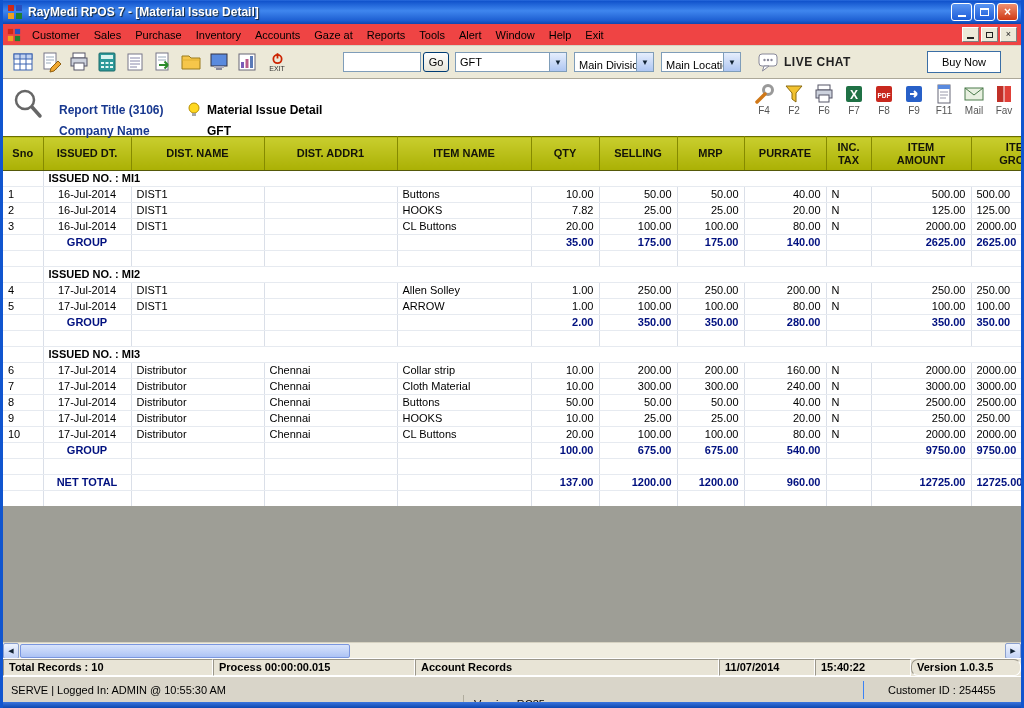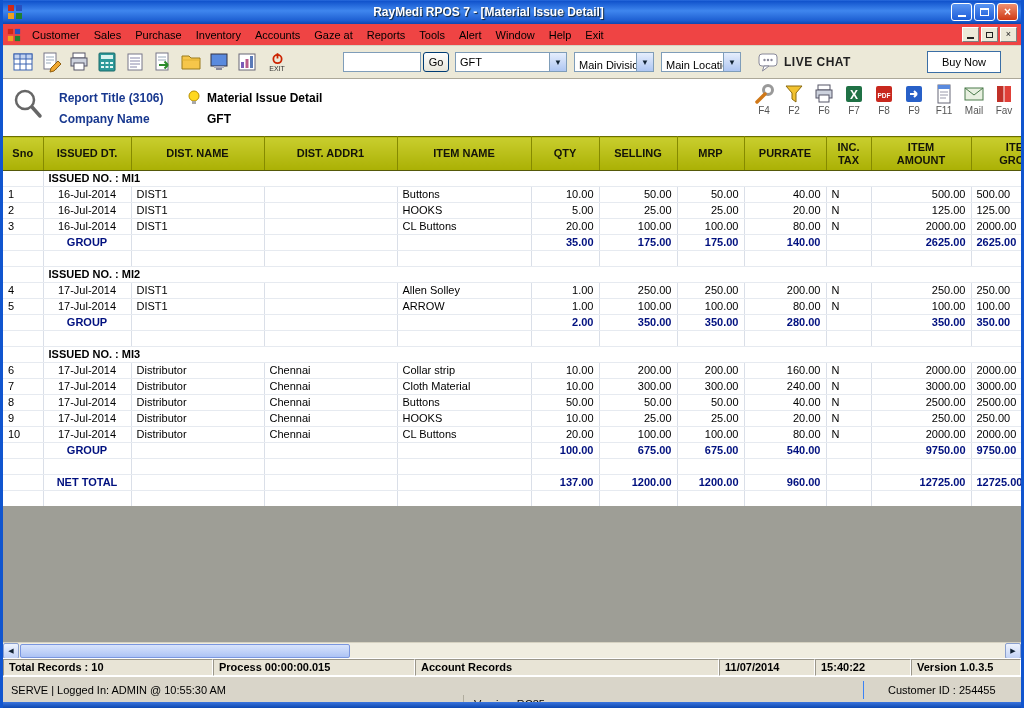--- a/index.html
+++ b/index.html
@@ -4,21 +4,21 @@
 <style>
   *{margin:0;padding:0;box-sizing:border-box;}
   html,body{width:1024px;height:708px;overflow:hidden;}
   body{font-family:"Liberation Sans",sans-serif;background:#7a96c8;}
   .window{width:1024px;height:708px;display:flex;flex-direction:column;
     border-left:3px solid #1055cf;border-right:3px solid #1055cf;background:#ece9d8;overflow:hidden;}
 
   
   .titlebar{height:24px;flex:0 0 24px;display:flex;align-items:center;padding:0 3px 0 4px;
     background:linear-gradient(180deg,#2a6bdd 0%,#1254cd 6%,#3f86ee 45%,#1e5fd2 85%,#0c47b0 100%);}
-  .title-text{color:#fff;font-weight:bold;font-size:12px;margin-left:5px;flex:1;text-shadow:1px 1px 1px #123;white-space:nowrap;text-align:center;}
+  .title-text{color:#fff;font-weight:bold;font-size:12px;margin-left:5px;flex:1;text-shadow:1px 1px 1px #123;white-space:nowrap;}
   .tb-btn{width:21px;height:18px;border-radius:3px;border:1px solid #fff;margin-left:2px;
     background:linear-gradient(#5a95f2,#1c5cd8);display:flex;align-items:flex-end;justify-content:center;
     color:#fff;font-size:10px;font-weight:bold;line-height:10px;cursor:default;}
   .tb-btn.max{align-items:center;}
   .tb-btn.close{background:linear-gradient(#ef9070,#cf3a16);align-items:center;font-size:12px;}
   .glyph-min{display:block;width:8px;height:2px;background:#fff;margin-bottom:3px;}
   .glyph-max{display:block;width:9px;height:8px;border:1px solid #fff;border-top:2px solid #fff;}
 
   
   .menubar{height:22px;flex:0 0 22px;display:flex;align-items:center;background:#ef4444;border-bottom:1px solid #d6d2c2;padding:0 2px;}
@@ -48,21 +48,21 @@
   .combo.c2{width:80px;margin-left:7px;align-items:flex-end;}
   .live-chat{display:flex;align-items:center;margin-left:16px;cursor:pointer;}
   .live-chat svg{width:22px;height:20px;margin-right:5px;}
   .live-chat-label{font-size:12px;font-weight:bold;color:#222;letter-spacing:.5px;}
   .buy-now{margin-left:auto;margin-right:14px;height:22px;padding:0 14px;background:#fff;border:1px solid #3a6ea5;
     font-size:11px;cursor:pointer;font-family:"Liberation Sans",sans-serif;}
 
   
   .report-band{height:57px;flex:0 0 57px;background:#fff;position:relative;}
   .search-glyph{position:absolute;left:8px;top:8px;width:32px;height:34px;cursor:pointer;}
-  .meta{position:absolute;left:56px;top:8px;}
+  .meta{position:absolute;left:56px;top:20px;}
   .meta-row{display:flex;align-items:center;height:21px;}
   .meta-label{color:#18388f;font-weight:bold;font-size:12px;width:128px;}
   .meta-value{color:#000;font-weight:bold;font-size:12px;}
   .bulb{width:14px;height:16px;margin:0 6px 0 0;}
   .report-actions{position:absolute;right:2px;top:4px;display:flex;}
   .action{width:30px;display:flex;flex-direction:column;align-items:center;cursor:pointer;}
   .action svg{width:22px;height:22px;}
   .action-label{font-size:10px;color:#555;line-height:12px;}
 
   
@@ -87,21 +87,21 @@
   .hscroll{height:16px;flex:0 0 16px;background:#f0ede0;display:flex;align-items:center;border-top:1px solid #d6d2c2;}
   .sb-arrow{width:16px;height:16px;background:linear-gradient(#eef3fe,#c3d3f5);border:1px solid #8ba0ce;border-radius:2px;
     display:flex;align-items:center;justify-content:center;font-size:7px;color:#123;cursor:pointer;}
   .sb-thumb{width:330px;height:14px;margin:0 1px;background:linear-gradient(#d8e4fd,#adc3f4);border:1px solid #7a96df;border-radius:2px;cursor:grab;}
   .sb-track{flex:1;}
   .sb-right{margin-left:auto;}
 
   
   .statusbar{height:18px;flex:0 0 18px;display:flex;background:#e8e4d6;border-top:1px solid #fff;font-size:11px;font-weight:bold;}
   .panel{border:1px solid;border-color:#9a968a #fff #fff #9a968a;padding:0 5px;line-height:15px;white-space:nowrap;overflow:hidden;}
-  .p1{width:210px;}.p2{width:202px;}.p3{width:304px;}.p4{width:96px;}.p5{width:96px;}.p6{flex:1;}
+  .p1{width:210px;}.p2{width:202px;}.p3{width:304px;}.p4{width:96px;}.p5{width:96px;}.p6{flex:1;border-radius:7px;}
 
   
   .footer{height:26px;flex:0 0 26px;background:#d9d5c9;border-top:1px solid #fff;display:flex;align-items:center;font-size:11px;color:#000;}
   .f-left{padding-left:8px;width:460px;}
   .f-center{width:400px;border-left:1px solid #b0ac9e;padding-left:10px;height:18px;line-height:18px;margin-top:28px;}
   .f-right{flex:1;border-left:1px solid #3b82f6;padding-left:24px;height:18px;line-height:18px;white-space:nowrap;}
   .bottom-edge{height:6px;flex:0 0 6px;background:linear-gradient(#3a74dd,#0c47b0);}
 </style>
 </head>
 <body>
@@ -377,21 +377,21 @@
             <td class="col-inc_tax">N</td>
             <td class="col-item_amount num">500.00</td>
             <td class="col-item_gross">500.00</td>
           </tr>
           <tr>
             <td class="col-sno">2</td>
             <td class="col-issued_dt">16-Jul-2014</td>
             <td class="col-dist_name">DIST1</td>
             <td class="col-dist_addr1"></td>
             <td class="col-item_name">HOOKS</td>
-            <td class="col-qty num">5.00</td>
+            <td class="col-qty num">7.82</td>
             <td class="col-selling num">25.00</td>
             <td class="col-mrp num">25.00</td>
             <td class="col-purrate num">20.00</td>
             <td class="col-inc_tax">N</td>
             <td class="col-item_amount num">125.00</td>
             <td class="col-item_gross">125.00</td>
           </tr>
           <tr>
             <td class="col-sno">3</td>
             <td class="col-issued_dt">16-Jul-2014</td>

